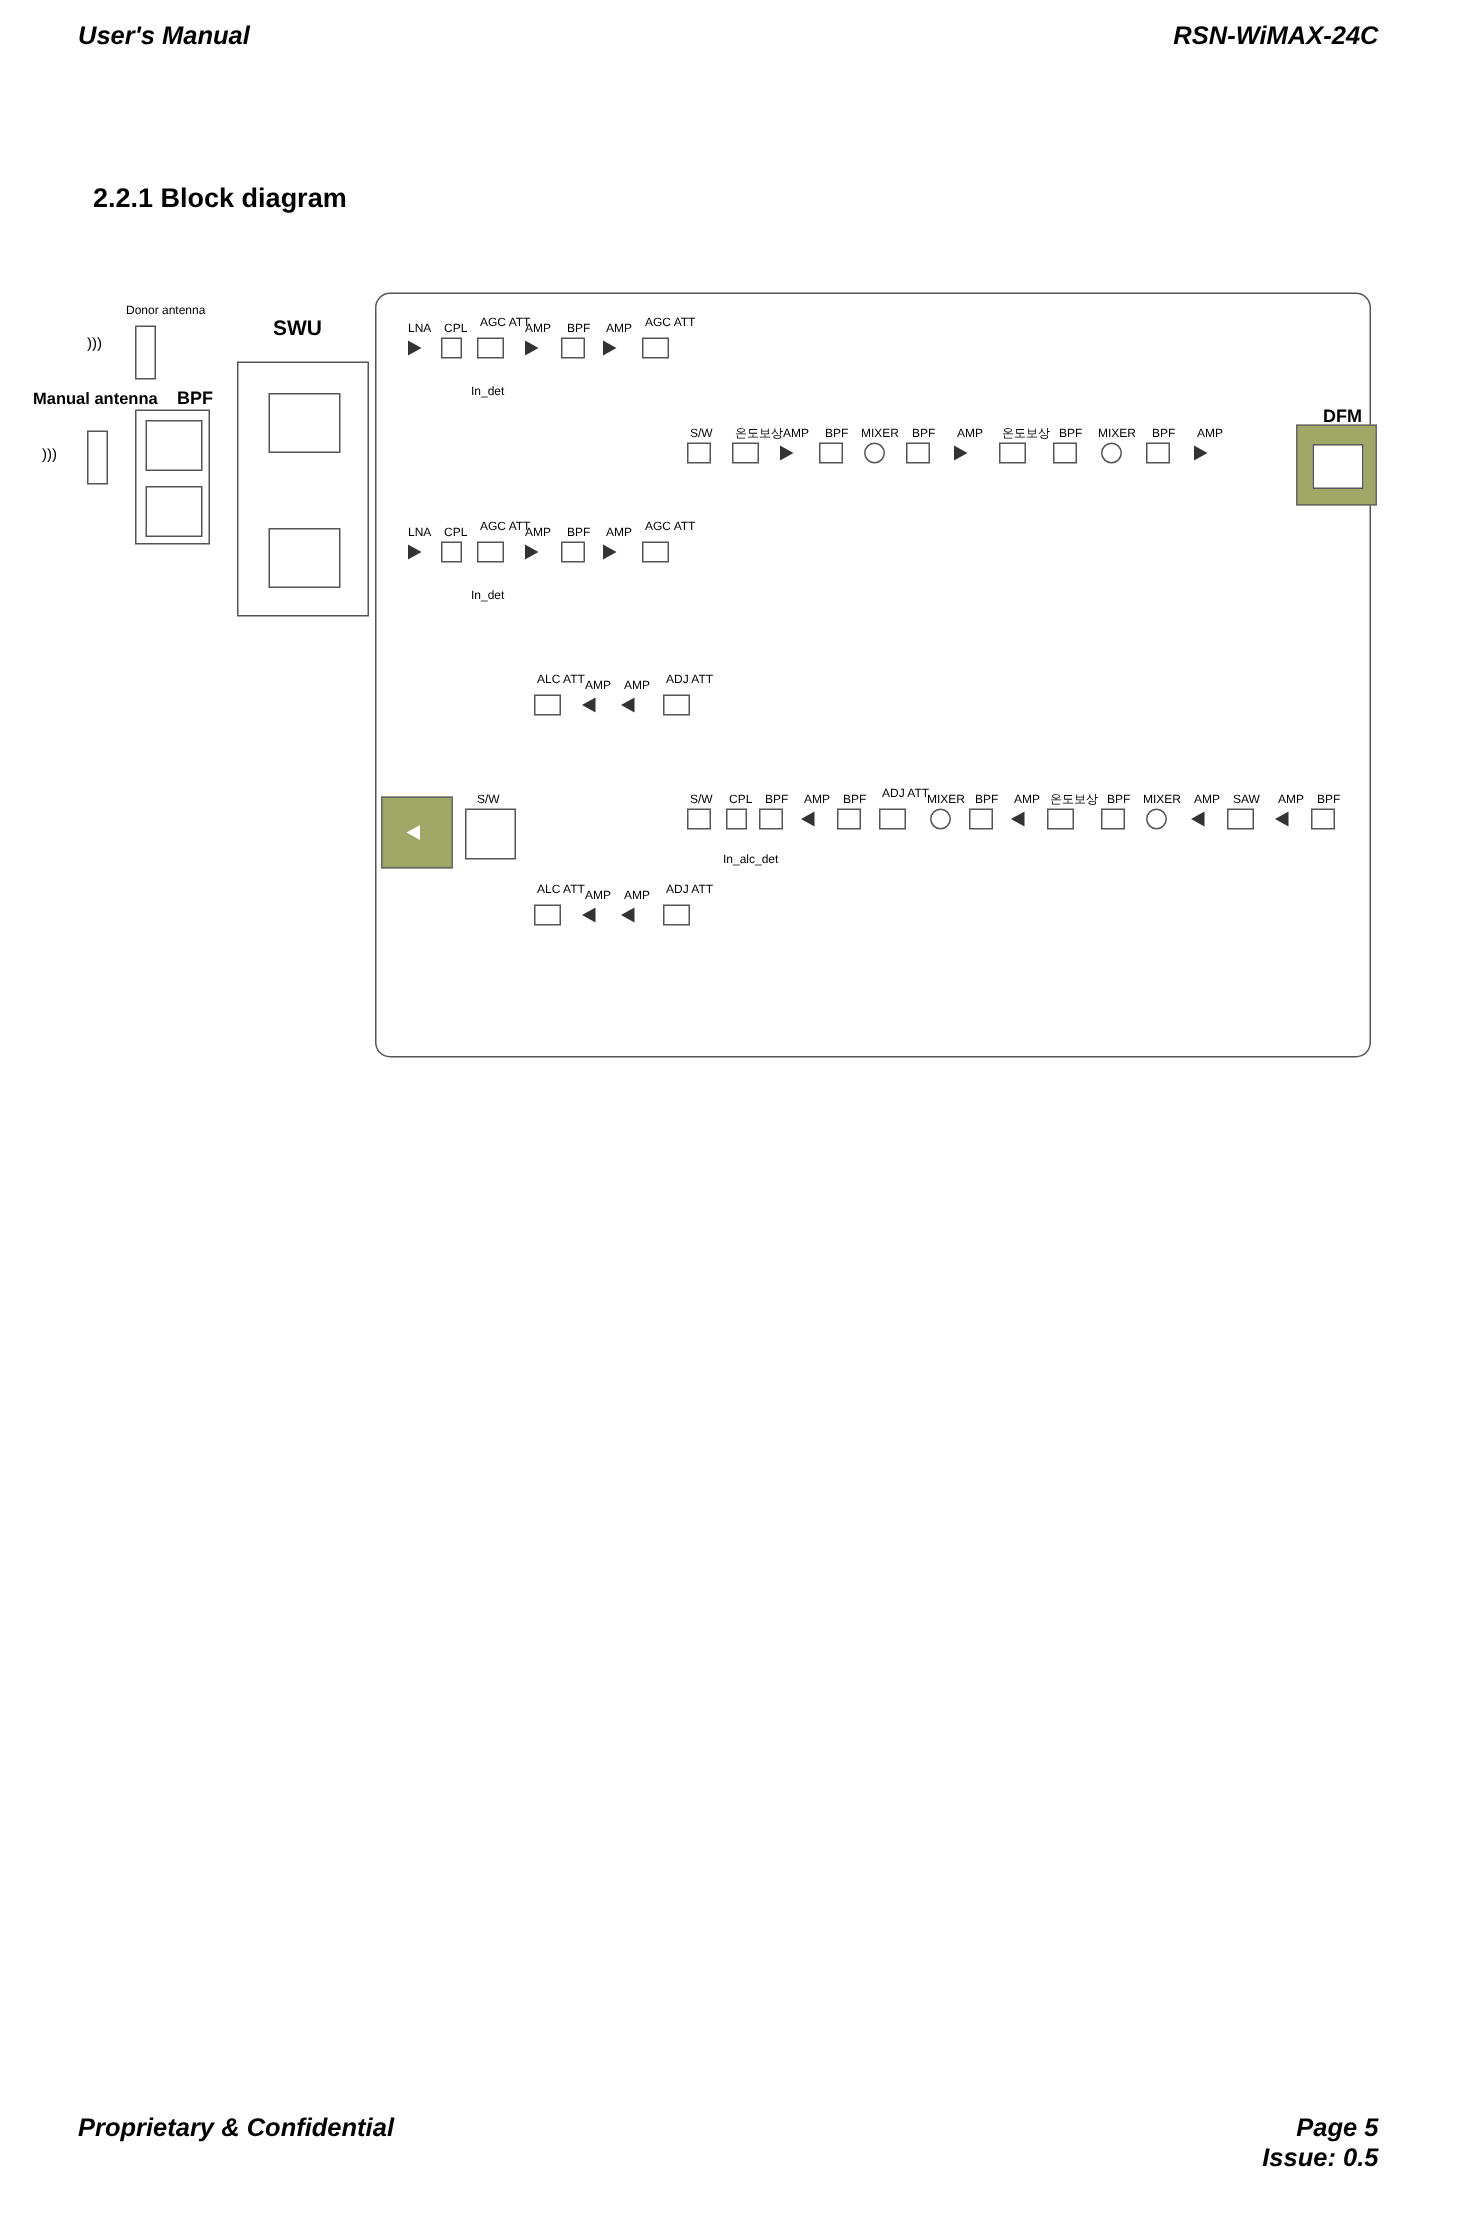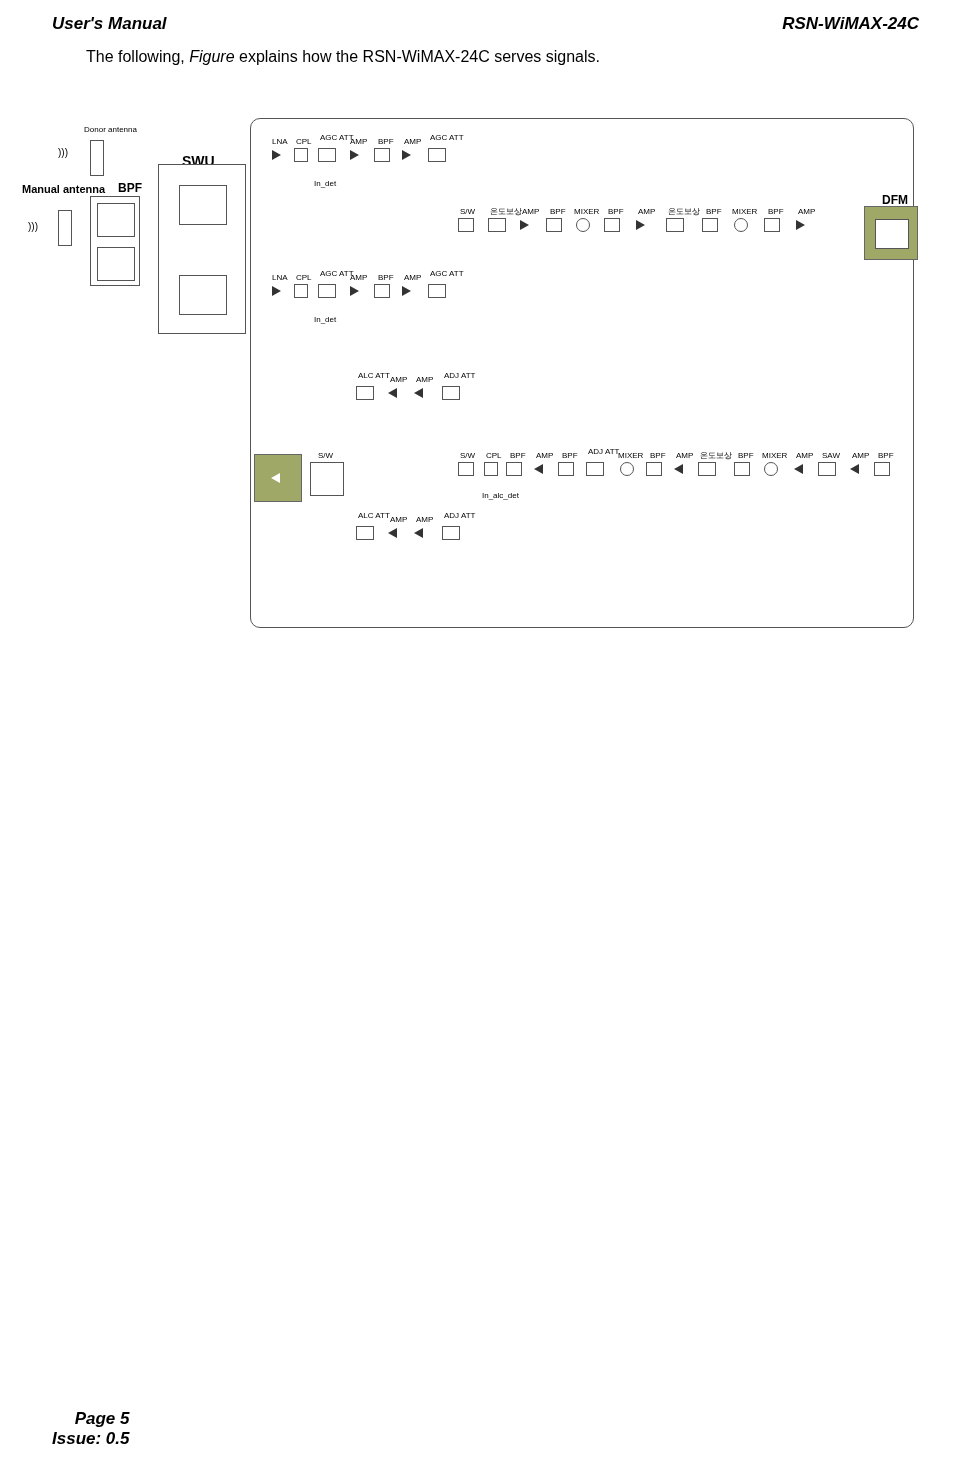--- a/index.html
+++ b/index.html
@@ -81,43 +81,45 @@
 </head>
 <body>
 
 <div class="header">
   <div>User's Manual</div>
   <div>RSN-WiMAX-24C</div>
 </div>
 
 <div class="content">
 
-
-  <div class="body-text">
-    <span>The following, </span><span style="font-style:italic;">Figure</span><span> explains how the RSN-WiMAX-24C serves signals.</span>
+  <div class="section-title">
+    <span>2.2.1</span>
+    <span> </span>
+    <span>Block diagram</span>
   </div>
+
 
   <div class="figure">
 
     <div class="lbl" style="top:18px; left:32px; text-align:center; width:40px;">Donor antenna</div>
 
     <span class="glyph" style="top:40px; left:6px;">)))</span>
     <div class="rect" style="top:32px; left:38px; width:14px; height:36px;"></div>
 
     <div class="lbl" style="top:76px; left:-30px; font-size:11px; font-weight:bold; width:50px; text-align:center;">Manual antenna</div>
     <span class="glyph" style="top:114px; left:-24px;">)))</span>
     <div class="rect" style="top:102px; left:6px; width:14px; height:36px;"></div>
 
     <div class="lbl lbl-mid" style="top:74px; left:66px;">BPF</div>
     <div class="box" style="top:88px; left:38px; width:50px; height:90px;">
       <div class="rect" style="top:6px; left:6px; width:38px; height:34px;"></div>
       <div class="rect" style="top:50px; left:6px; width:38px; height:34px;"></div>
     </div>
 
-    <div class="lbl lbl-big" style="top:46px; left:130px;">SWU</div>
+    <div class="lbl lbl-big" style="top:26px; left:130px;">SWU</div>
     <div class="box" style="top:56px; left:106px; width:88px; height:170px;">
       <div class="rect" style="top:20px; left:20px; width:48px; height:40px;"></div>
       <div class="rect" style="top:110px; left:20px; width:48px; height:40px;"></div>
     </div>
 
     <div class="lbl lbl-big" style="top:16px; left:450px;">UDC</div>
     <div class="box round" style="top:10px; left:198px; width:664px; height:510px;"></div>
 
     <div class="lbl lbl-mid" style="top:86px; left:830px;">DFM</div>
     <div class="box ubox" style="top:98px; left:812px; width:54px; height:54px;">
@@ -253,17 +255,18 @@
       <div class="rect" style="top:10px; left:358px; width:18px; height:14px;"></div>
       <span class="tri-l" style="top:12px; left:390px;"></span>
       <div class="rect" style="top:10px; left:414px; width:16px; height:14px;"></div>
       <span class="lbl" style="top:40px; left:22px;">In_alc_det</span>
     </div>
 
   </div>
 </div>
 
 <div class="footer">
+  <div>Proprietary &amp; Confidential</div>
   <div class="footer-right">
     <span><span>Page 5</span></span><br>
     <span>Issue: 0.5</span>
   </div>
 </div>
 
 </body></html>

